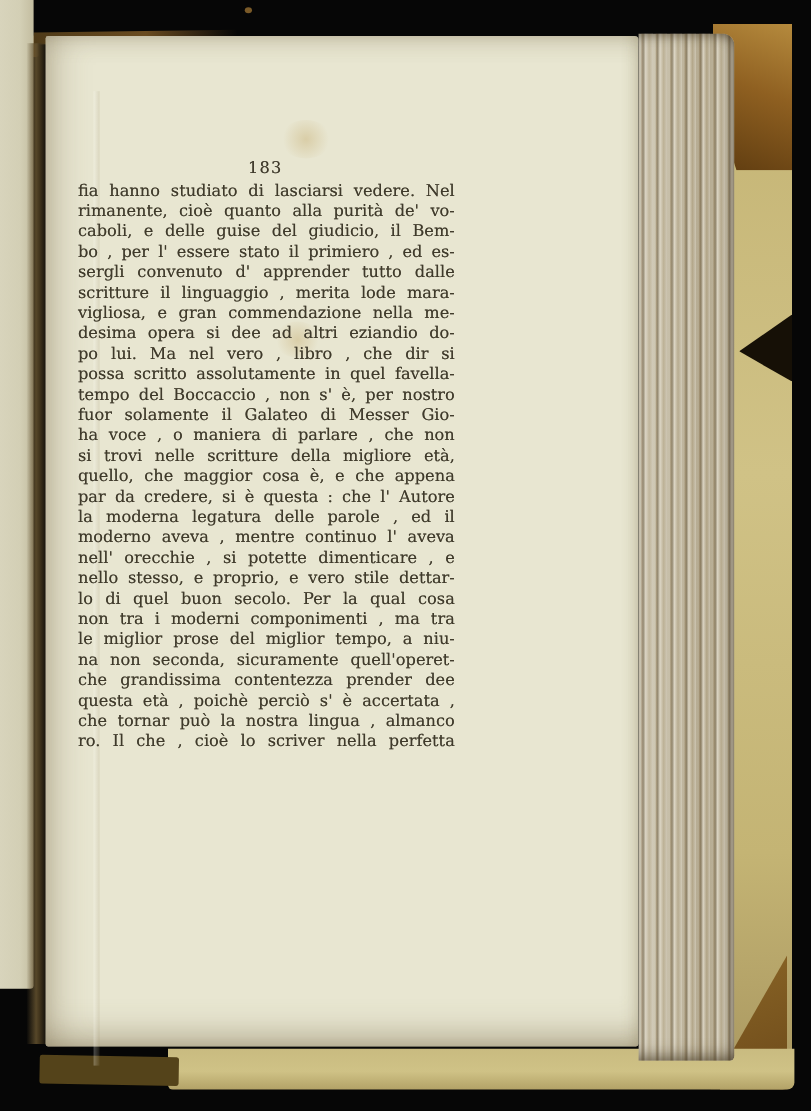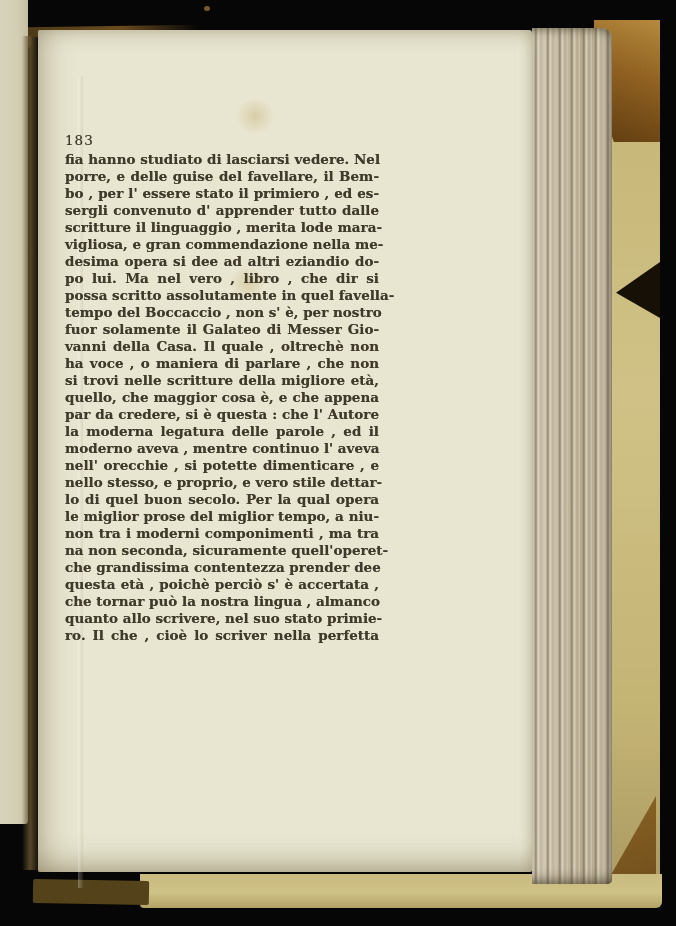--- a/index.html
+++ b/index.html
@@ -91,26 +91,26 @@
   }
   .age-spot{border-radius:50%;background:radial-gradient(circle,rgba(190,160,90,.35),rgba(190,160,90,0) 70%);}
   .speck{left:204px;top:6px;width:6px;height:5px;background:#7a5a28;border-radius:50%;}
   
   .text-block{
     position:absolute;left:27px;top:102px;width:314px;
     color:#3f3a2b;font-size:13.5px;line-height:17px;
     text-shadow:0 0 .4px rgba(63,58,43,.65);
   }
   .page-number{
-    text-align:left;padding-right:2px;height:19px;
+    text-align:center;padding-right:2px;height:19px;
     letter-spacing:1px;font-size:13.5px;
   }
   .text-line{
     text-align:justify;text-align-last:justify;text-justify:inter-word;
-    white-space:nowrap;height:17px;font-weight:bold;
+    white-space:nowrap;height:17px;
   }
 </style>
 </head>
 <body>
 
 <div class="scene">
 
   <div class="abs cover-band"></div>
   <div class="abs leather"></div>
   <div class="abs cover-notch"></div>
@@ -130,45 +130,44 @@
 
   <div class="abs page">
     <div class="abs page-crease"></div>
     <div class="abs age-spot" style="left:195px;top:70px;width:44px;height:32px;"></div>
     <div class="abs age-spot" style="left:190px;top:238px;width:40px;height:30px;"></div>
 
     <div class="text-block">
       <div class="page-number">183</div>
       <div>
           <div class="text-line">fia hanno studiato di lasciarsi vedere. Nel</div>
-          <div class="text-line">porre, e delle guise del favellare, il Bem-</div>
+          <div class="text-line">rimanente, cioè quanto alla purità de' vo-</div>
+          <div class="text-line">caboli, e delle guise del giudicio, il Bem-</div>
           <div class="text-line">bo , per l' essere stato il primiero , ed es-</div>
           <div class="text-line">sergli convenuto d' apprender tutto dalle</div>
           <div class="text-line">scritture il linguaggio , merita lode mara-</div>
           <div class="text-line">vigliosa, e gran commendazione nella me-</div>
           <div class="text-line">desima opera si dee ad altri eziandio do-</div>
           <div class="text-line">po lui. Ma nel vero , libro , che dir si</div>
           <div class="text-line">possa scritto assolutamente in quel favella-</div>
           <div class="text-line">tempo del Boccaccio , non s' è, per nostro</div>
           <div class="text-line">fuor solamente il Galateo di Messer Gio-</div>
-          <div class="text-line">vanni della Casa. Il quale , oltrechè non</div>
           <div class="text-line">ha voce , o maniera di parlare , che non</div>
           <div class="text-line">si trovi nelle scritture della migliore età,</div>
           <div class="text-line">quello, che maggior cosa è, e che appena</div>
           <div class="text-line">par da credere, si è questa : che l' Autore</div>
           <div class="text-line">la moderna legatura delle parole , ed il</div>
           <div class="text-line">moderno aveva , mentre continuo l' aveva</div>
           <div class="text-line">nell' orecchie , si potette dimenticare , e</div>
           <div class="text-line">nello stesso, e proprio, e vero stile dettar-</div>
-          <div class="text-line">lo di quel buon secolo. Per la qual opera</div>
+          <div class="text-line">lo di quel buon secolo. Per la qual cosa</div>
+          <div class="text-line">non tra i moderni componimenti , ma tra</div>
           <div class="text-line">le miglior prose del miglior tempo, a niu-</div>
-          <div class="text-line">non tra i moderni componimenti , ma tra</div>
           <div class="text-line">na non seconda, sicuramente quell'operet-</div>
           <div class="text-line">che grandissima contentezza prender dee</div>
           <div class="text-line">questa età , poichè perciò s' è accertata ,</div>
           <div class="text-line">che tornar può la nostra lingua , almanco</div>
-          <div class="text-line">quanto allo scrivere, nel suo stato primie-</div>
           <div class="text-line">ro. Il che , cioè lo scriver nella perfetta</div>
         </div>
     </div>
   </div>
 
 </div>
 
 </body></html>

